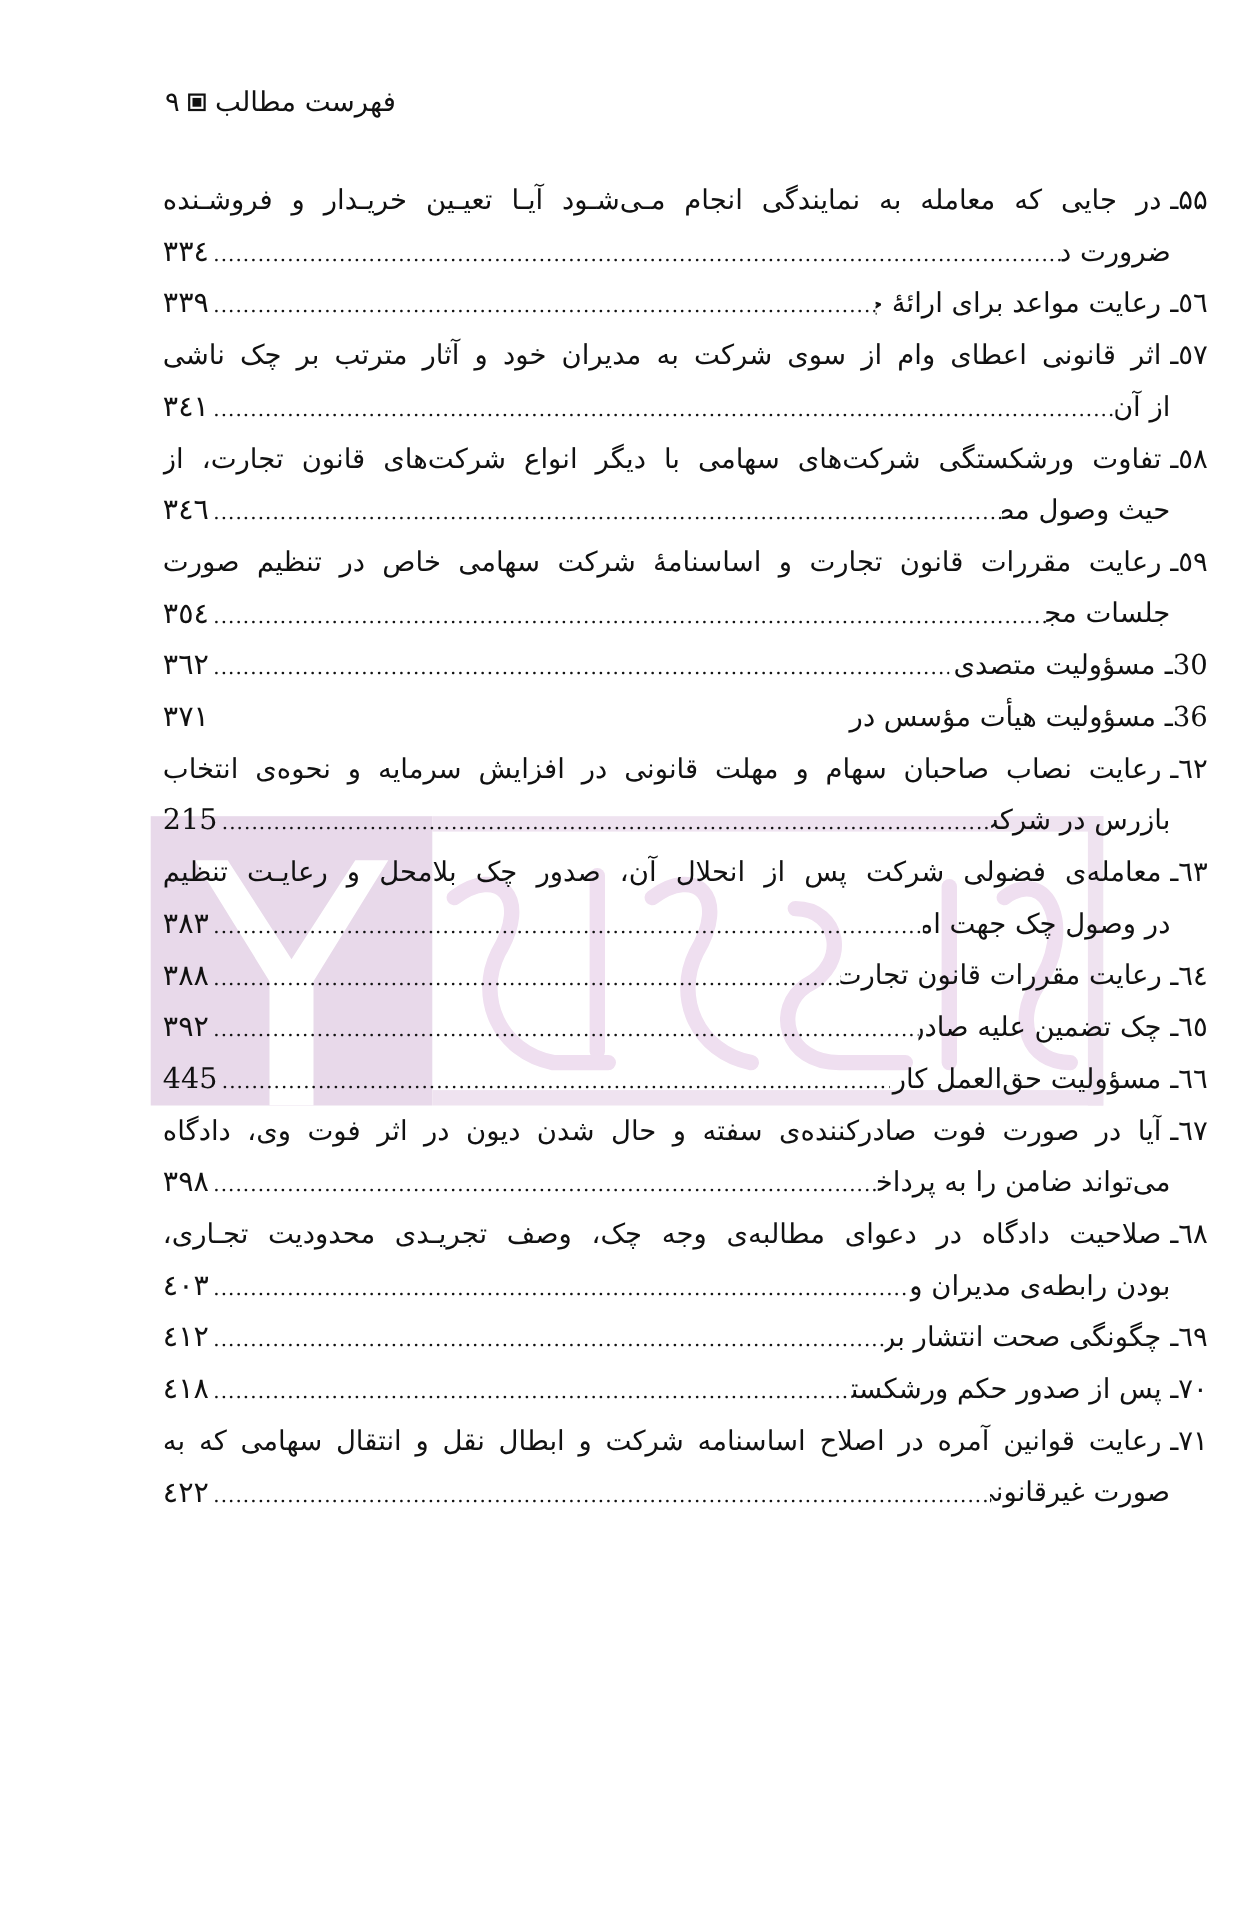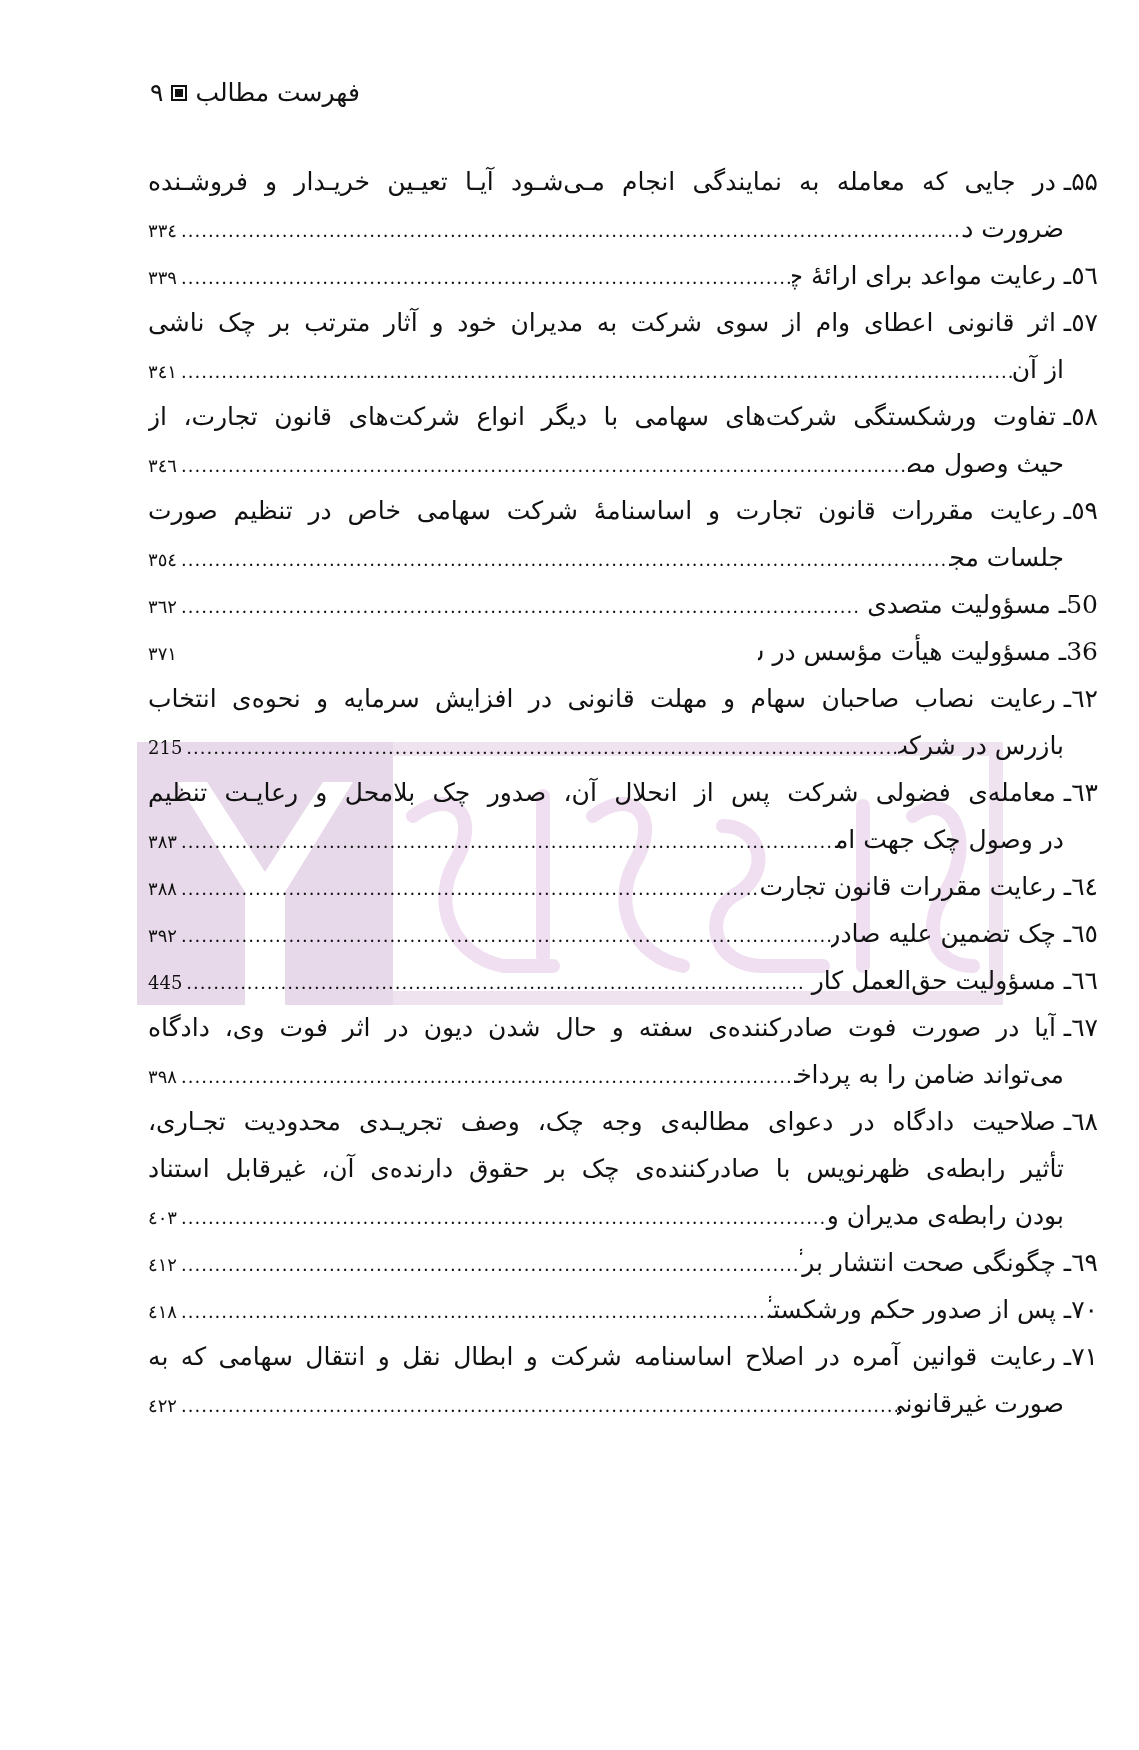--- a/index.html
+++ b/index.html
@@ -17,21 +17,21 @@
   .wm-left svg, .wm-frame svg { position:absolute; left:0; top:0; }
   .toc { position:absolute; top:158px; left:148px; width:950px; z-index:1; direction:rtl; }
   .line { height:47px; line-height:47px; font-size:25px; white-space:nowrap;
           display:flex; direction:rtl; align-items:baseline; }
   .line .num { flex:0 0 auto; }
   .line .text { flex:0 1 auto; overflow:hidden; }
   .line.cont .text { padding-right:34px; }
   .line .leader { flex:1 1 auto; overflow:hidden; direction:ltr; text-align:right;
          letter-spacing:1px; font-size:18px; }
   .line .leader::before { content:"........................................................................................................................................................................................................................................"; }
-  .line .page { flex:0 0 auto; padding-right:4px; font-size:18px; }
+  .line .page { flex:0 0 auto; padding-right:4px; font-size:26px; }
   .line.full .text { flex:1 1 auto; text-align:justify; text-align-last:justify; }
 </style>
 </head>
 <body>
 
 <div class="page-header">
   <span>فهرست مطالب</span>
   <span class="box-icon"></span>
   <span>۹</span>
 </div>
@@ -105,21 +105,21 @@
       <span>ـ&nbsp;</span>
     <span class="text">رعایت مقررات قانون تجارت و اساسنامهٔ شرکت سهامی خاص در تنظیم صورت</span>
   </div>
   <div class="line cont">
     <span class="text">جلسات مجامع عمومی</span>
     <span class="leader"></span>
     <span class="page">۳٥٤</span>
   </div>
 
   <div class="line">
-    <span class="num">50</span>
+    <span class="num">30</span>
       <span>ـ&nbsp;</span>
     <span class="text">مسؤولیت متصدی حمل و نقل در حمل کالا</span>
     <span class="leader"></span>
     <span class="page">۳٦۲</span>
   </div>
 
   <div class="line">
     <span class="num">36</span>
       <span>ـ&nbsp;</span>
     <span class="text">مسؤولیت هیأت مؤسس در شرکت‌های سهامی عام و محدودیت اقدامات آنان</span>
@@ -182,23 +182,20 @@
     <span class="text">می‌تواند ضامن را به پرداخت وجه آن پیش از سررسید محکوم کند؟</span>
     <span class="leader"></span>
     <span class="page">۳۹۸</span>
   </div>
 
   <div class="line full">
     <span class="num">٦٨</span>
       <span>ـ&nbsp;</span>
     <span class="text">صلاحیت دادگاه در دعوای مطالبه‌ی وجه چک، وصف تجریـدی محدودیت تجـاری،</span>
   </div>
-  <div class="line cont full">
-    <span class="text">تأثیر رابطه‌ی ظهرنویس با صادرکننده‌ی چک بر حقوق دارنده‌ی آن، غیرقابل استناد</span>
-  </div>
   <div class="line cont">
     <span class="text">بودن رابطه‌ی مدیران و صاحبان سهام علیه اشخاص ثالث</span>
     <span class="leader"></span>
     <span class="page">٤٠۳</span>
   </div>
 
   <div class="line">
     <span class="num">٦٩</span>
       <span>ـ&nbsp;</span>
     <span class="text">چگونگی صحت انتشار برگه‌های قرضه از طرف شرکت سهامی</span>

